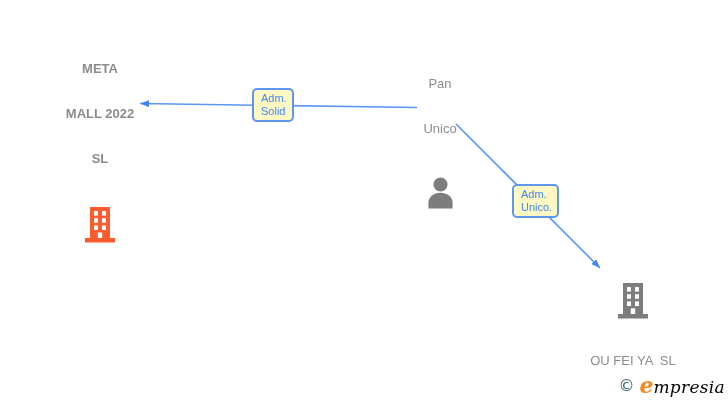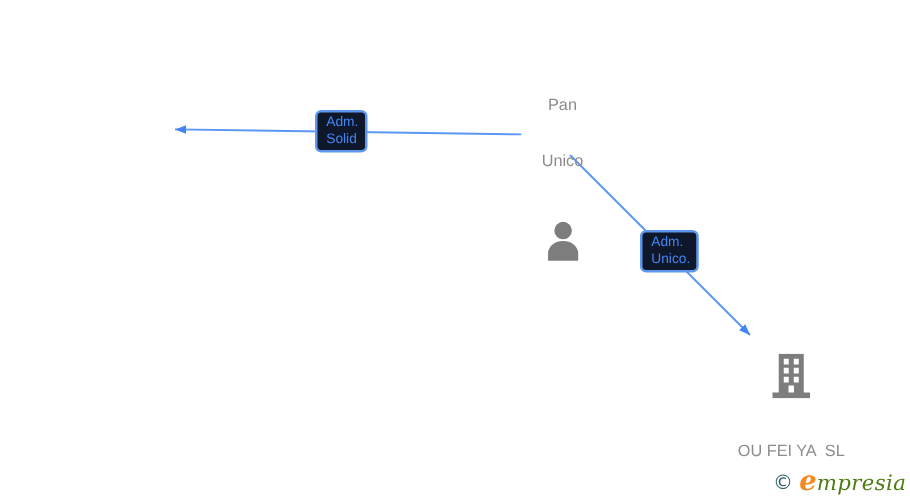--- a/index.html
+++ b/index.html
@@ -9,63 +9,81 @@
     font-family:"Liberation Sans", sans-serif;
   }
   .canvas{position:absolute;inset:0;}
   .edges-layer{position:absolute;left:0;top:0;width:728px;height:400px;}
 
   .node{position:absolute;display:flex;flex-direction:column;align-items:center;cursor:pointer;}
   .node-label{font-size:13px;line-height:15px;color:#8c8c8c;text-align:center;white-space:pre;}
   .node-label.bold{font-weight:bold;}
   .node-meta{left:40px;top:31px;width:120px;}
   .node-meta .icon{margin-top:11px;}
-  .node-pan{left:400px;top:46px;width:100px;}
+  .node-pan{left:390px;top:46px;width:100px;}
   .node-pan .icon{margin-top:10px;}
   .node-ou{left:553px;top:283px;width:160px;justify-content:flex-end;}
   .node-ou .node-label{margin-top:4px;}
 
   .icon{display:block;}
   .icon-orange{color:#fb5b2d;}
   .icon-gray{color:#7d7d7d;}
 
   .edge-label{
-    position:absolute;background:#0f172a;
+    position:absolute;background:#fef9c3;
     border:2px solid #5e97ee;border-radius:5px;
     color:#4285f4;font-size:11px;line-height:13px;
     padding:2px 5px 2px 7px;min-width:32px;
     box-sizing:border-box;
   }
   .edge-label-unico{left:252px;top:88px;}
   .edge-label-solid{left:512px;top:184px;}
 
   .footer{
     position:absolute;top:371px;right:3px;height:28px;
     display:flex;align-items:center;cursor:pointer;
   }
   .copy{color:#2e6168;font-size:16px;margin-right:5px;font-family:"DejaVu Sans",sans-serif;}
   .brand{font-family:"DejaVu Serif", serif;font-style:italic;white-space:nowrap;}
   .brand-e{color:#f6891f;font-size:22px;font-weight:bold;}
-  .brand-rest{color:#4d7c0f;font-size:17px;letter-spacing:.3px;}
+  .brand-rest{color:#000000;font-size:17px;letter-spacing:.3px;}
 </style>
 </head>
 <body>
 
 <div class="canvas">
 
   <svg class="edges-layer" width="728" height="400" viewBox="0 0 728 400" xmlns="http://www.w3.org/2000/svg">
     <defs>
       <marker id="arrowhead" markerUnits="userSpaceOnUse" markerWidth="11" markerHeight="9" refX="9" refY="3.5" orient="auto">
         <path d="M0,0 L9,3.5 L0,7 Z" fill="#4285f4"></path>
       </marker>
     </defs>
     <line x1="417" y1="107.5" x2="140" y2="103.5" stroke="#5b97f5" stroke-width="1.6" marker-end="url(#arrowhead)"></line>
     <line x1="456" y1="124" x2="600" y2="268" stroke="#5b97f5" stroke-width="1.6" marker-end="url(#arrowhead)"></line>
   </svg>
 
+  <div class="node node-meta">
+    <div class="node-label bold">
+      <div>META</div>
+      <div>MALL 2022</div>
+      <div>SL</div>
+    </div>
+    <svg class="icon icon-orange" width="32" height="36" viewBox="0 0 32 36" xmlns="http://www.w3.org/2000/svg">
+      <rect x="1" y="31" width="30" height="4.5" fill="currentColor"></rect>
+      <rect x="6" y="0" width="20" height="32" fill="currentColor"></rect>
+      <rect x="10" y="4" width="4" height="4.6" fill="#ffffff"></rect>
+      <rect x="18" y="4" width="4" height="4.6" fill="#ffffff"></rect>
+      <rect x="10" y="11.2" width="4" height="4.6" fill="#ffffff"></rect>
+      <rect x="18" y="11.2" width="4" height="4.6" fill="#ffffff"></rect>
+      <rect x="10" y="18.4" width="4" height="4.6" fill="#ffffff"></rect>
+      <rect x="18" y="18.4" width="4" height="4.6" fill="#ffffff"></rect>
+      <rect x="13.8" y="25.4" width="4.4" height="5.6" fill="#ffffff"></rect>
+    </svg>
+  </div>
 
   <div class="node node-pan">
     <div class="node-label">
       <div>Pan</div>
       <div>Unico</div>
     </div>
     <svg class="icon icon-gray" width="35" height="35" viewBox="0 0 36 36" xmlns="http://www.w3.org/2000/svg">
       <circle cx="18" cy="8.7" r="7.2" fill="currentColor"></circle>
       <path d="M18 17.2 C 11.2 17.2 6.6 21 5.6 26.4 L 5.6 33.5 L 30.4 33.5 L 30.4 26.4 C 29.4 21 24.8 17.2 18 17.2 Z" fill="currentColor"></path>
     </svg>

